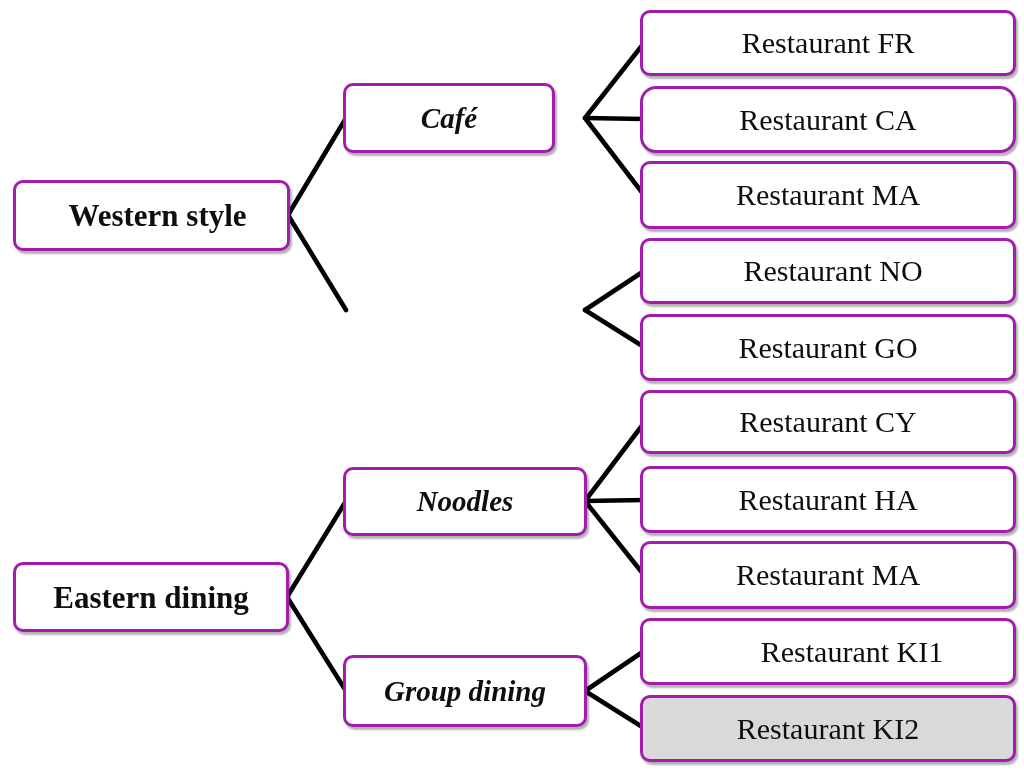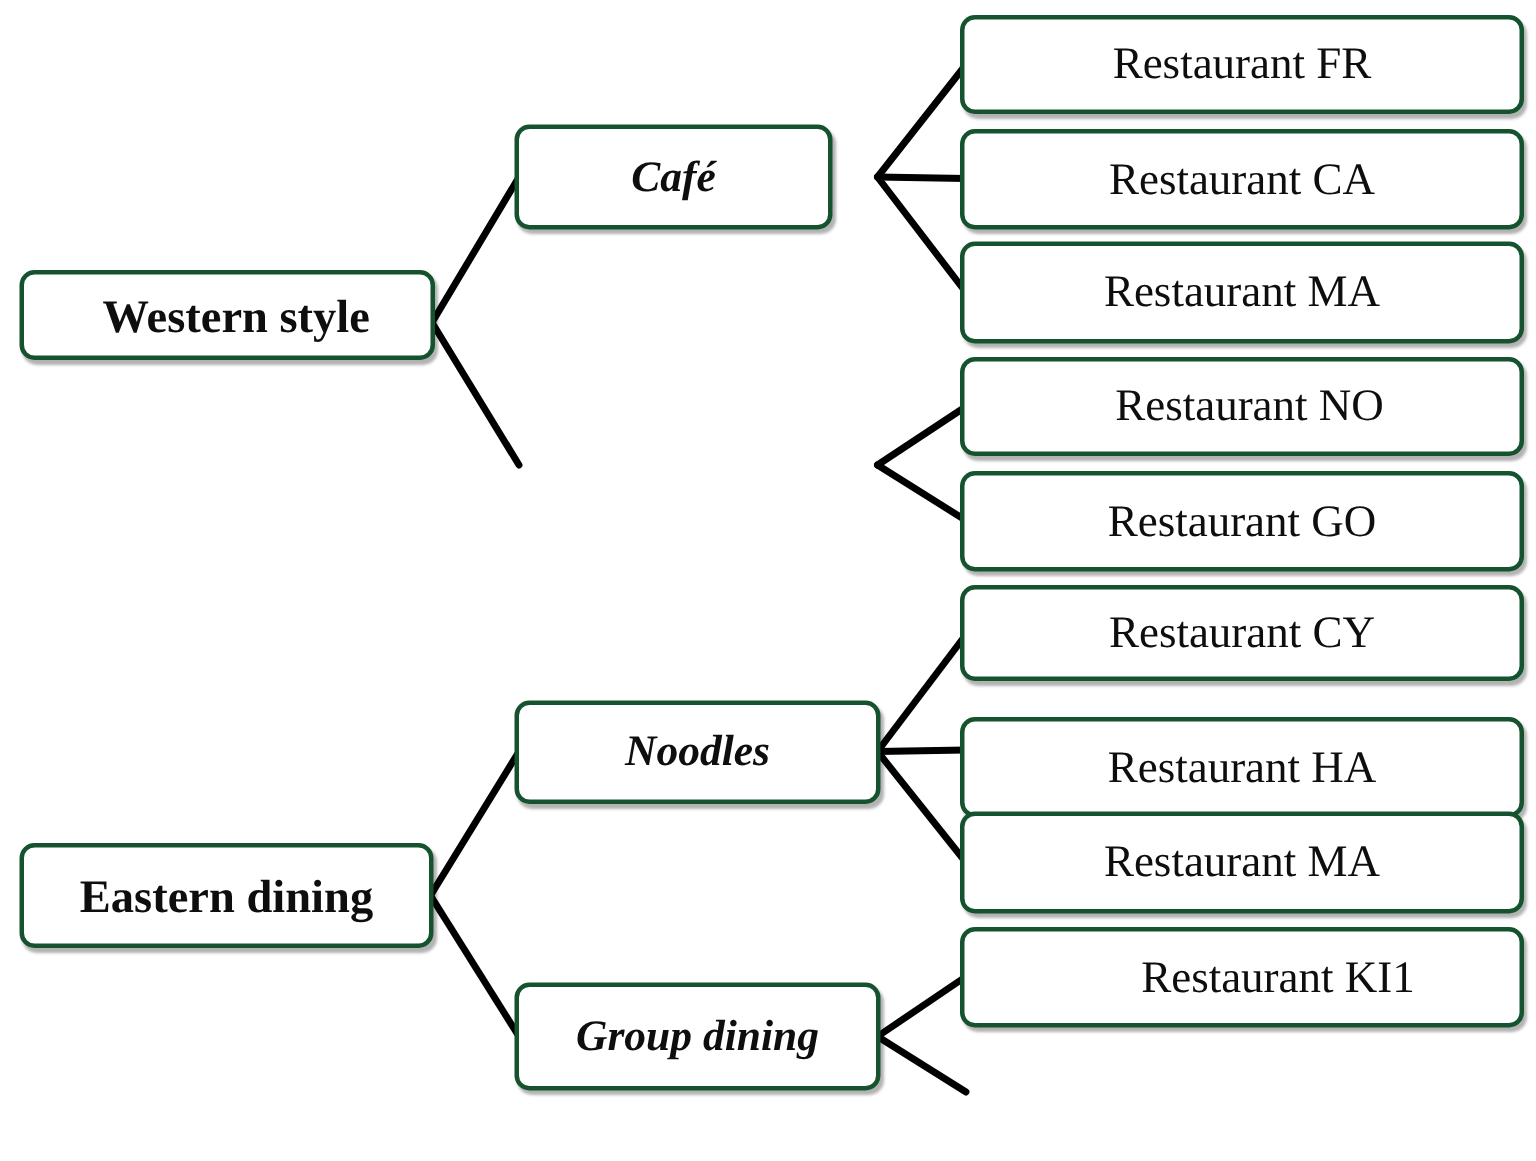--- a/index.html
+++ b/index.html
@@ -15,47 +15,47 @@
     position: absolute;
     left: 0; top: 0;
     width: 1024px; height: 774px;
   }
   .node {
     position: absolute;
     display: flex;
     align-items: center;
     justify-content: center;
     background: #ffffff;
-    border: 3px solid #14532d;
+    border: 3px solid #a21caf;
     border-radius: 10px;
     box-shadow: 2px 3px 2px rgba(0,0,0,0.30);
     box-sizing: border-box;
     color: #0e0e0e;
     text-align: center;
     line-height: 1;
   }
   .node.highlighted { background: #d9d9d9; }
   .root-label  { font-size: 31px; font-weight: bold; }
   .cat-label   { font-size: 29px; font-weight: bold; font-style: italic; }
   .leaf-label  { font-size: 30px; font-weight: normal; }
 
   
-  .n-western  { left: 13px;  top: 180px; width: 277px; height: 60px; padding-left: 12px; }
+  .n-western  { left: 13px;  top: 180px; width: 277px; height: 71px; padding-left: 12px; }
   .n-eastern  { left: 13px;  top: 562px; width: 276px; height: 70px; }
   .n-cafe     { left: 343px; top: 83px;  width: 212px; height: 70px; }
   .n-setmeal  { left: 343px; top: 275px; width: 244px; height: 70px; }
   .n-noodles  { left: 343px; top: 467px; width: 244px; height: 69px; }
   .n-group    { left: 343px; top: 655px; width: 244px; height: 72px; }
   .n-fr  { left: 640px; top: 10px;  width: 376px; height: 66px; }
-  .n-ca  { left: 640px; top: 86px;  width: 376px; height: 67px; }
+  .n-ca  { left: 640px; top: 86px;  width: 376px; height: 67px; border-radius: 16px; }
   .n-ma1 { left: 640px; top: 161px; width: 376px; height: 68px; }
   .n-no  { left: 640px; top: 238px; width: 376px; height: 66px; padding-left: 10px; }
   .n-go  { left: 640px; top: 314px; width: 376px; height: 67px; }
   .n-cy  { left: 640px; top: 390px; width: 376px; height: 64px; text-align: right; }
-  .n-ha  { left: 640px; top: 466px; width: 376px; height: 67px; margin-top: 12px; }
+  .n-ha  { left: 640px; top: 466px; width: 376px; height: 67px; }
   .n-ma2 { left: 640px; top: 541px; width: 376px; height: 68px; }
   .n-ki1 { left: 640px; top: 618px; width: 376px; height: 67px; padding-left: 48px; }
   .n-ki2 { left: 640px; top: 695px; width: 376px; height: 67px; }
 </style>
 </head>
 <body>
 
 <div id="canvas">
 
   <svg id="connectors" viewBox="0 0 1024 774" xmlns="http://www.w3.org/2000/svg">
@@ -92,14 +92,15 @@
 
   <div class="node n-fr leaf-label">Restaurant FR</div>
   <div class="node n-ca leaf-label">Restaurant CA</div>
   <div class="node n-ma1 leaf-label">Restaurant MA</div>
   <div class="node n-no leaf-label">Restaurant NO</div>
   <div class="node n-go leaf-label">Restaurant GO</div>
   <div class="node n-cy leaf-label">Restaurant CY</div>
   <div class="node n-ha leaf-label">Restaurant HA</div>
   <div class="node n-ma2 leaf-label">Restaurant MA</div>
   <div class="node n-ki1 leaf-label">Restaurant KI1</div>
+  <div class="node n-ki2 leaf-label highlighted">Restaurant KI2</div>
 
 </div>
 
 </body></html>

